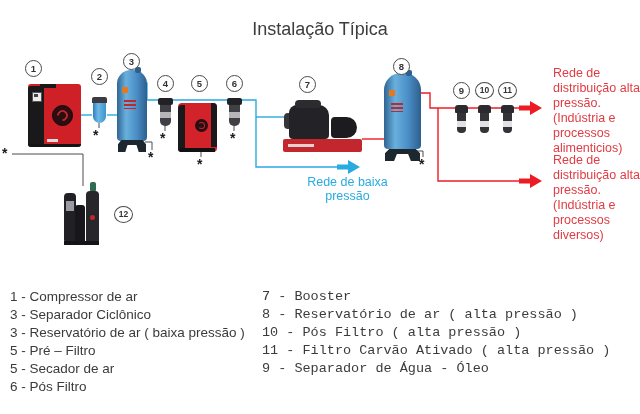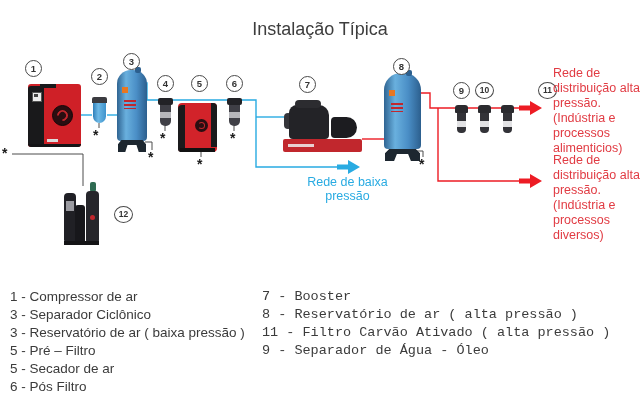--- a/index.html
+++ b/index.html
@@ -215,21 +215,21 @@
   <div class="badge" style="left:25px;top:60px;">1</div>
   <div class="badge" style="left:91px;top:68px;">2</div>
   <div class="badge" style="left:123px;top:53px;">3</div>
   <div class="badge" style="left:157px;top:75px;">4</div>
   <div class="badge" style="left:191px;top:75px;">5</div>
   <div class="badge" style="left:226px;top:75px;">6</div>
   <div class="badge" style="left:299px;top:76px;">7</div>
   <div class="badge" style="left:393px;top:58px;">8</div>
   <div class="badge" style="left:453px;top:82px;">9</div>
   <div class="badge wide" style="left:475px;top:82px;">10</div>
-  <div class="badge wide" style="left:498px;top:82px;margin-left:40px;">11</div>
+  <div class="badge wide" style="left:498px;top:82px;">11</div>
   <div class="badge wide" style="left:114px;top:206px;">12</div>
 
   <span class="ast" style="left:2px;top:147px;">*</span>
   <span class="ast" style="left:93px;top:129px;">*</span>
   <span class="ast" style="left:148px;top:151px;">*</span>
   <span class="ast" style="left:160px;top:132px;">*</span>
   <span class="ast" style="left:197px;top:158px;">*</span>
   <span class="ast" style="left:230px;top:132px;">*</span>
   <span class="ast" style="left:419px;top:158px;">*</span>
 
@@ -251,17 +251,18 @@
     <div>1 - Compressor de ar</div>
     <div>3 - Separador Ciclônico</div>
     <div>3 - Reservatório de ar ( baixa pressão )</div>
     <div>5 - Pré – Filtro</div>
     <div>5 - Secador de ar</div>
     <div>6 - Pós Filtro</div>
   </div>
   <div class="legend-col" id="legend-right">
     <div>7 - Booster</div>
     <div>8 - Reservatório de ar ( alta pressão )</div>
+    <div>10 - Pós Filtro ( alta pressão )</div>
     <div>11 - Filtro Carvão Ativado ( alta pressão )</div>
     <div>9 - Separador de Água - Óleo</div>
   </div>
 
 </div>
 
 </body></html>

